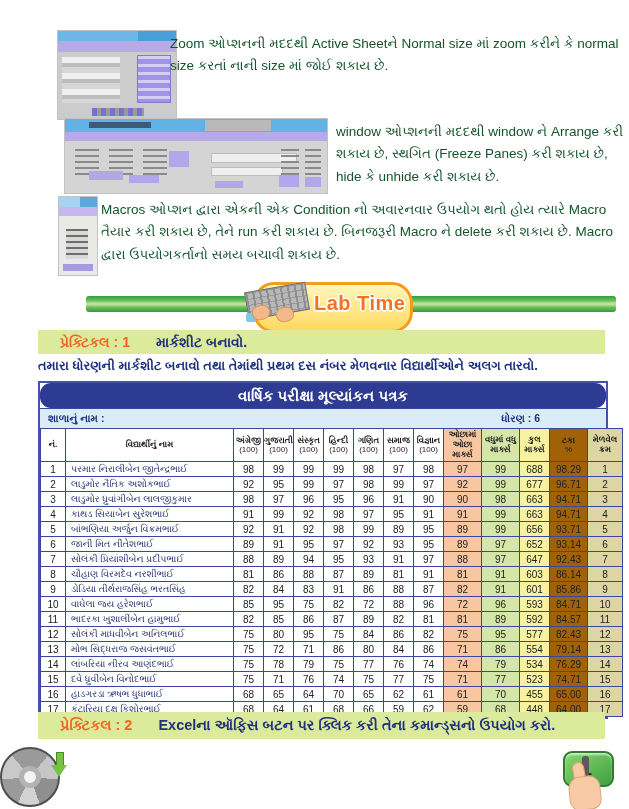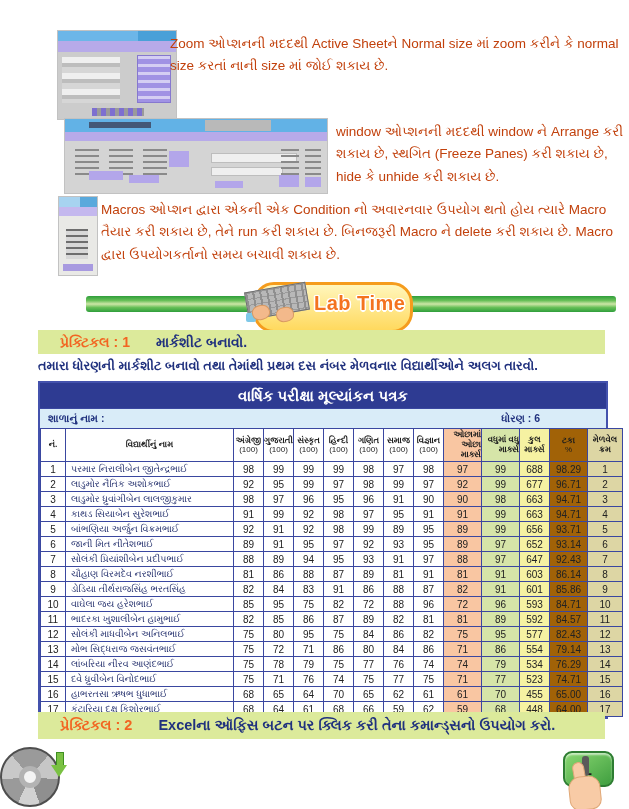--- a/index.html
+++ b/index.html
@@ -3,21 +3,21 @@
 <meta charset="utf-8">
 <style>
   html,body{margin:0;padding:0;background:#fff;}
   .page{position:relative;width:629px;height:809px;background:#fff;overflow:hidden;
         font-family:"Liberation Sans","DejaVu Sans",sans-serif;color:#1a1a1a;}
 
   
   .thumb{position:absolute;border:1px solid #c2c2c2;background:#cccccc;overflow:hidden;}
   .t-top{position:absolute;left:0;top:0;right:0;}
   .t-strip{position:absolute;left:0;right:0;}
-  .blocktext{position:absolute;font-size:13.5px;line-height:1.65;color:#c2410c;}
+  .blocktext{position:absolute;font-size:13.5px;line-height:1.65;color:#14532d;}
 
   .t1{left:57px;top:30px;width:118px;height:88px;}
   .t1 .t-top{height:10px;background:linear-gradient(90deg,#6cb6e8 68%,#49a0d8 68%);}
   .t1 .t-strip{top:10px;height:11px;background:#b7aae9;}
   .t1 .mosaic{position:absolute;left:4px;top:26px;width:58px;height:46px;
      background:repeating-linear-gradient(180deg,#efefef 0 6px,#bdbdbd 6px 10px,#d6d6d6 10px 16px);}
   .t1 .panel{position:absolute;right:5px;top:24px;width:32px;height:46px;background:#a092e4;
      border:1px solid #8678cf;
      background-image:repeating-linear-gradient(180deg,rgba(255,255,255,.55) 0 3px,transparent 3px 8px);}
   .t1 .foot{position:absolute;left:34px;bottom:3px;width:52px;height:8px;background:#9a9a9a;
@@ -68,35 +68,35 @@
         box-sizing:border-box;padding-left:22px;font-weight:bold;}
   .pbar .plabel{color:#f26522;}
   .pbar .ptitle{color:#20317e;margin-left:26px;}
   .pbar1{top:330px;height:24px;font-size:14px;}
   .pbar2{top:712px;height:27px;font-size:14.5px;}
   .instruction{position:absolute;left:38px;top:358px;width:570px;font-size:13px;font-weight:600;color:#20317e;}
 
   
   .tablewrap{position:absolute;left:38px;top:381px;width:570px;border:2px solid #4452ad;box-sizing:border-box;}
   .tbl-title{background:#2e3b92;color:#ffffff;text-align:center;font-size:15px;font-weight:bold;
-     height:25px;line-height:25px;}
+     height:25px;line-height:25px;border-radius:11px;}
   .tbl-school{background:#d9ecf8;color:#20317e;font-size:10.5px;font-weight:bold;height:19px;line-height:19px;
      display:flex;justify-content:space-between;padding:0 8px;border-top:1px solid #3a47a0;}
   .tbl-school .std{padding-right:58px;}
   #mark-table{width:100%;border-collapse:collapse;table-layout:fixed;}
   #mark-table th,#mark-table td{border:1px solid #3a47a0;text-align:center;overflow:hidden;
      padding:0;font-size:10px;color:#222;}
   #mark-table th{font-size:8.5px;font-weight:bold;height:32px;line-height:1.15;color:#1d1d1d;}
   #mark-table th .sub{font-weight:normal;font-size:8px;}
   #mark-table td{height:14px;}
   #mark-table td.name{text-align:left;padding-left:5px;font-size:9.5px;color:#25316e;}
   #mark-table th:nth-child(1){width:24px;}
   #mark-table th:nth-child(2){width:167px;}
   #mark-table th:nth-child(n+3):nth-child(-n+9){width:29px;}
-  #mark-table th:nth-child(10),#mark-table th:nth-child(11){width:37px;text-align:right;}
+  #mark-table th:nth-child(10),#mark-table th:nth-child(11){width:37px;}
   #mark-table th:nth-child(12){width:29px;}
   #mark-table th:nth-child(13){width:37px;}
   #mark-table th:nth-child(14){width:34px;}
   .bg-min{background:#f9c6a2;}
   .bg-max{background:#d6e5a8;margin-top:8px;}
   .bg-total{background:#f6f2a2;}
   .bg-pct{background:#a16207;}
   .bg-rank{background:#ddd6a4;}
 
   
@@ -482,21 +482,21 @@
             <td>77</td>
             <td>75</td>
             <td class="bg-min">71</td>
             <td class="bg-max">77</td>
             <td class="bg-total">523</td>
             <td class="bg-pct">74.71</td>
             <td class="bg-rank">15</td>
           </tr>
           <tr>
             <td>16</td>
-            <td class="name">હાભરતસા ઋષભ ધુધાભાઈ</td>
+            <td class="name">હાડગરડા ઋષભ ધુધાભાઈ</td>
             <td>68</td>
             <td>65</td>
             <td>64</td>
             <td>70</td>
             <td>65</td>
             <td>62</td>
             <td>61</td>
             <td class="bg-min">61</td>
             <td class="bg-max">70</td>
             <td class="bg-total">455</td>

